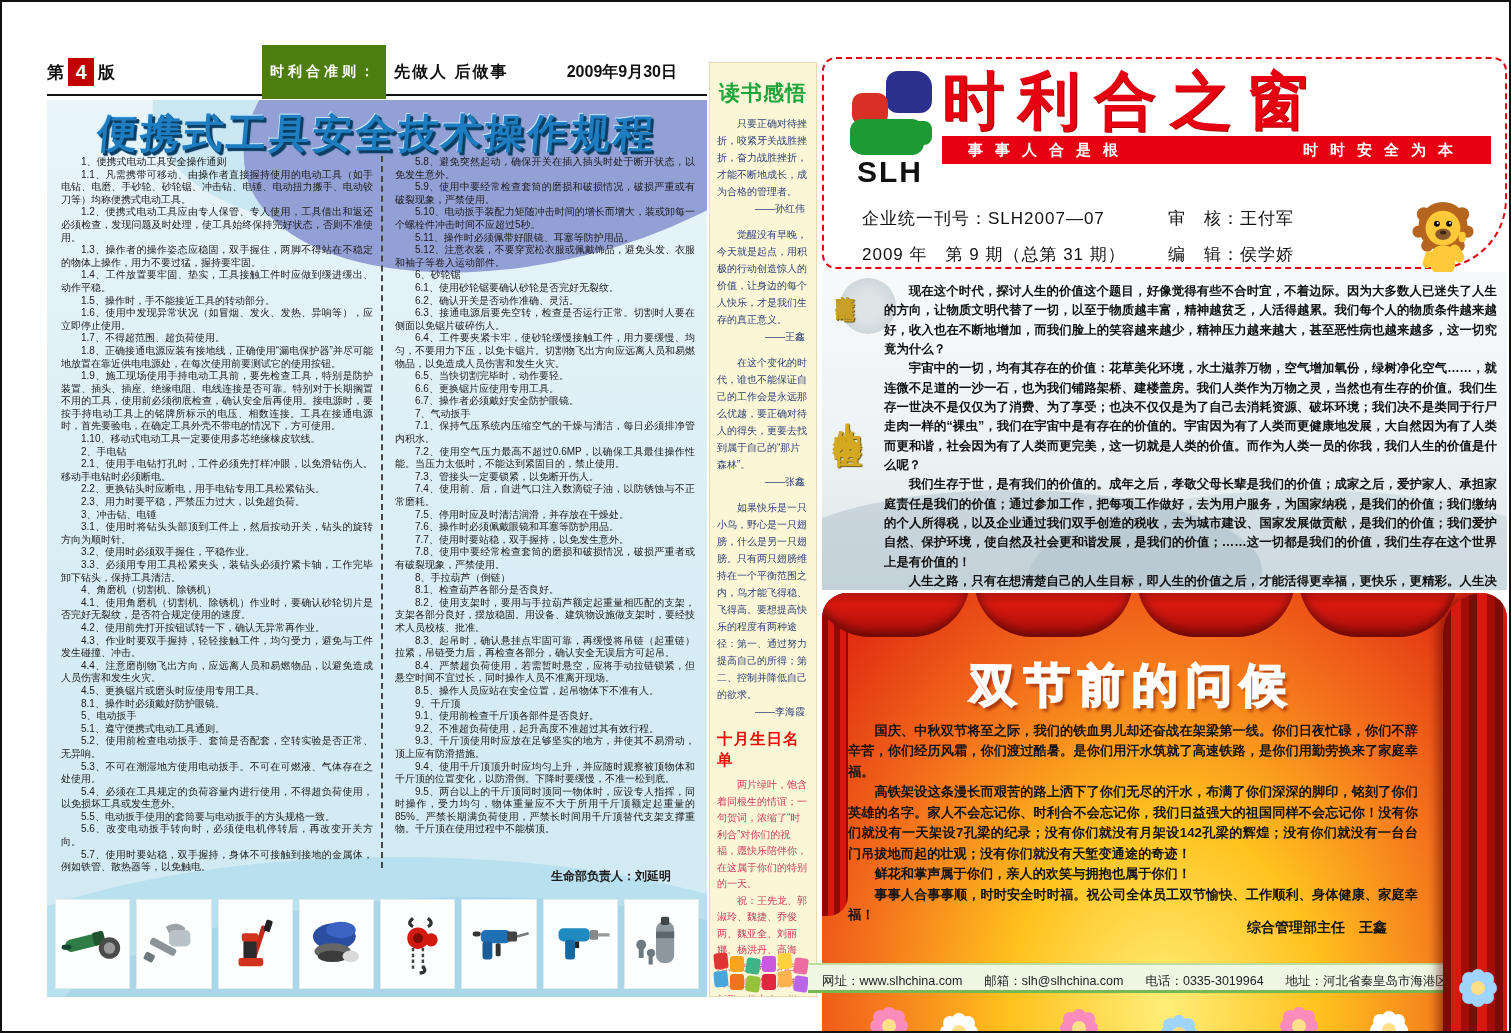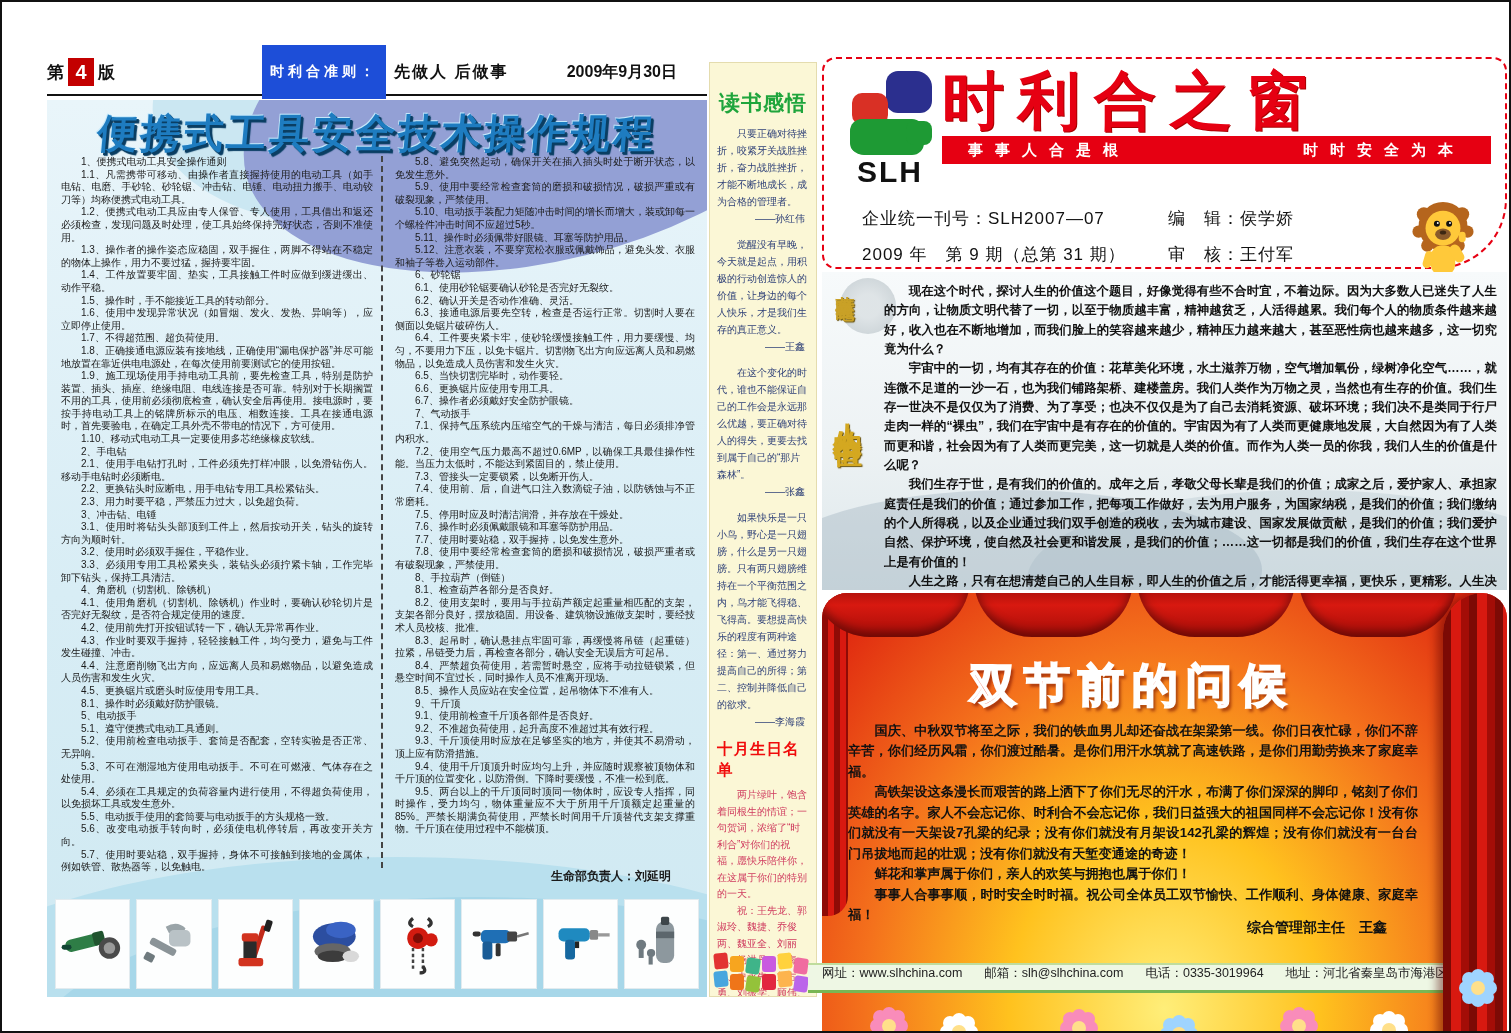--- a/index.html
+++ b/index.html
@@ -6,21 +6,21 @@
   html,body { background:#555; }
   body { font-family:"Liberation Sans","DejaVu Sans",sans-serif; }
   .page { position:relative; width:1511px; height:1033px; background:#fff; border:2px solid #111; overflow:hidden; margin:0 auto; }
 
   
   .lp { position:absolute; left:45px; top:48px; width:660px; height:947px; }
   .lp-header { position:relative; height:46px; border-bottom:2px solid #111; display:flex; align-items:center; }
   .pageno { display:flex; align-items:center; gap:4px; font-size:17px; font-weight:bold; color:#111; }
   .pageno .num { background:#c30000; color:#fff; width:26px; height:28px; display:flex; align-items:center; justify-content:center; font-size:20px; font-weight:900; }
   .principle { position:absolute; left:215px; display:flex; align-items:center; gap:8px; }
-  .principle .label { background:#1d4ed8; color:#fff; font-weight:bold; font-size:14px; letter-spacing:4px; padding:18px 8px; }
+  .principle .label { background:#4d7c0f; color:#fff; font-weight:bold; font-size:14px; letter-spacing:4px; padding:18px 8px; }
   .principle .text { font-weight:900; font-size:16px; color:#111; letter-spacing:2px; }
   .lp-date { position:absolute; right:30px; font-weight:900; font-size:16px; color:#111; }
 
   .panel { position:absolute; left:0; top:50px; width:660px; height:897px; background:linear-gradient(180deg,#e9f5fa 0%, #d8edf5 55%, #cfe9f2 100%); overflow:hidden; }
   .swoosh-tr { position:absolute; right:-150px; top:-160px; width:620px; height:320px; border-radius:50%; background:#93a0d5; transform:rotate(-14deg); }
   .swoosh-tr2 { position:absolute; right:-120px; top:-210px; width:680px; height:330px; border-radius:50%; background:#cbe7f2; transform:rotate(-12deg); }
   .swoosh-b1 { position:absolute; left:-140px; bottom:-190px; width:980px; height:330px; border-radius:50%; background:#b9e0ee; }
   .swoosh-b2 { position:absolute; right:-220px; bottom:-230px; width:900px; height:330px; border-radius:50%; background:#a7d7e9; }
   .lp-title { position:absolute; left:0; top:6px; width:100%; text-align:center; font-size:40px; font-weight:900; letter-spacing:3px; color:#1e7cc0; transform:skewX(-5deg);
       text-shadow:2px 2px 0 #0a3e63, 3px 3px 1px #0a3e63, -1px -1px 0 #c4e8fb; }
@@ -29,21 +29,21 @@
   .col2 { left:348px; width:300px; }
   .col-divider { position:absolute; left:334px; top:56px; height:712px; border-left:2px dashed #444; }
   .rule { text-indent:2em; }
   .lp-signature { position:absolute; right:36px; top:768px; font-size:12px; font-weight:bold; color:#1a1a1a; }
   .tools { position:absolute; left:8px; right:8px; bottom:8px; height:90px; display:flex; gap:6px; }
   .tool { flex:1; background:#fdfefe; border:1px solid #e2ebef; display:flex; align-items:center; justify-content:center; }
   .tool svg { width:90%; height:84%; }
 
   
   .mid { position:absolute; left:707px; top:60px; width:108px; height:935px; background:#fbf7d6; border:1px solid #e4dcae; padding:8px 7px; overflow:hidden; }
-  .reading-title { color:#1fa53c; font-size:21px; font-weight:900; letter-spacing:1px; margin:18px 0 8px 2px; }
+  .reading-title { color:#1fa53c; font-size:21px; font-weight:900; letter-spacing:1px; margin:8px 0 8px 2px; }
   .quote { color:#2d3f77; font-size:10px; line-height:1.7; text-indent:2em; margin-bottom:2px; }
   .quote-author { color:#2d3f77; font-size:10px; text-align:right; padding-right:4px; margin-bottom:10px; }
   .bday-title { color:#f00b0b; font-size:15.5px; font-weight:900; margin:10px 0 6px 0; letter-spacing:1px; }
   .bday-text { color:#cf3a5e; font-size:10px; line-height:1.65; text-indent:2em; }
   .gifts { position:absolute; left:4px; right:4px; bottom:6px; height:52px; display:flex; flex-wrap:wrap; align-content:flex-end; gap:2px; }
   .gift { width:14px; height:16px; border-radius:3px; }
   .gift:nth-child(odd){ transform:translateY(-3px) rotate(-6deg); }
   .gift:nth-child(3n){ transform:translateY(2px) rotate(8deg); }
 
   
@@ -88,21 +88,21 @@
       -webkit-text-stroke:2px #fff; text-shadow:3px 4px 3px rgba(110,10,0,.55); }
   .festive-body { position:absolute; left:26px; width:570px; top:128px; z-index:4; font-size:13.2px; line-height:1.55; color:#111; font-weight:bold; text-align:justify; }
   .festive-body p { text-indent:2em; }
   .festive-signoff { position:absolute; right:120px; top:326px; z-index:4; font-size:14px; font-weight:bold; color:#111; }
   .flower { position:absolute; width:14px; height:14px; border-radius:50%; background:#ffe08a; z-index:4; }
   .flower.pink { box-shadow:0 -12px 0 #f98cba, 9px -9px 0 #f98cba, 12px 0 0 #f98cba, 9px 9px 0 #f98cba, 0 12px 0 #f98cba, -9px 9px 0 #f98cba, -12px 0 0 #f98cba, -9px -9px 0 #f98cba; }
   .flower.white { box-shadow:0 -12px 0 #ffffff, 9px -9px 0 #ffffff, 12px 0 0 #ffffff, 9px 9px 0 #ffffff, 0 12px 0 #ffffff, -9px 9px 0 #ffffff, -12px 0 0 #ffffff, -9px -9px 0 #ffffff; }
   .flower.blue { box-shadow:0 -12px 0 #9fd4ff, 9px -9px 0 #9fd4ff, 12px 0 0 #9fd4ff, 9px 9px 0 #9fd4ff, 0 12px 0 #9fd4ff, -9px 9px 0 #9fd4ff, -12px 0 0 #9fd4ff, -9px -9px 0 #9fd4ff; }
   .leaf { position:absolute; width:34px; height:12px; border-radius:50%; background:#2f9a2f; z-index:3; }
 
-  .rp-footer { position:absolute; left:-14px; right:0; top:906px; height:30px; background:#eef7e4; border-top:2px solid #bfdc9d; border-bottom:3px solid #79b654; display:flex; align-items:flex-start; gap:22px; padding:0 14px; font-size:12.5px; color:#222; white-space:nowrap; overflow:hidden; }
+  .rp-footer { position:absolute; left:-14px; right:0; top:906px; height:30px; background:#eef7e4; border-top:2px solid #bfdc9d; border-bottom:3px solid #79b654; display:flex; align-items:flex-end; gap:22px; padding:0 14px; font-size:12.5px; color:#222; white-space:nowrap; overflow:hidden; }
 </style>
 </head>
 <body>
 
 <div class="page">
 
   <div class="lp">
     <div class="lp-header">
       <div class="pageno">
         <span>第</span>
@@ -334,22 +334,22 @@
             <span>时时安全为本</span>
           </div>
         </div>
       </div>
       <div class="pub-row">
         <div class="pub-left">
           <div>企业统一刊号：SLH2007—07</div>
           <div>2009 年　第 9 期（总第 31 期）</div>
         </div>
         <div class="pub-mid">
+          <div>审　核：王付军</div>
           <div>编　辑：侯学娇</div>
-          <div>审　核：王付军</div>
         </div>
         <svg class="lion" viewBox="0 0 96 110">
           <circle cx="48" cy="36" r="28" fill="#b5651d"></circle>
           <circle cx="26" cy="22" r="8" fill="#b5651d"></circle>
             <circle cx="70" cy="22" r="8" fill="#b5651d"></circle>
           <circle cx="20" cy="42" r="7" fill="#b5651d"></circle>
             <circle cx="76" cy="42" r="7" fill="#b5651d"></circle>
           <circle cx="30" cy="58" r="7" fill="#b5651d"></circle>
             <circle cx="66" cy="58" r="7" fill="#b5651d"></circle>
           <circle cx="48" cy="38" r="20" fill="#ffc93a"></circle>

